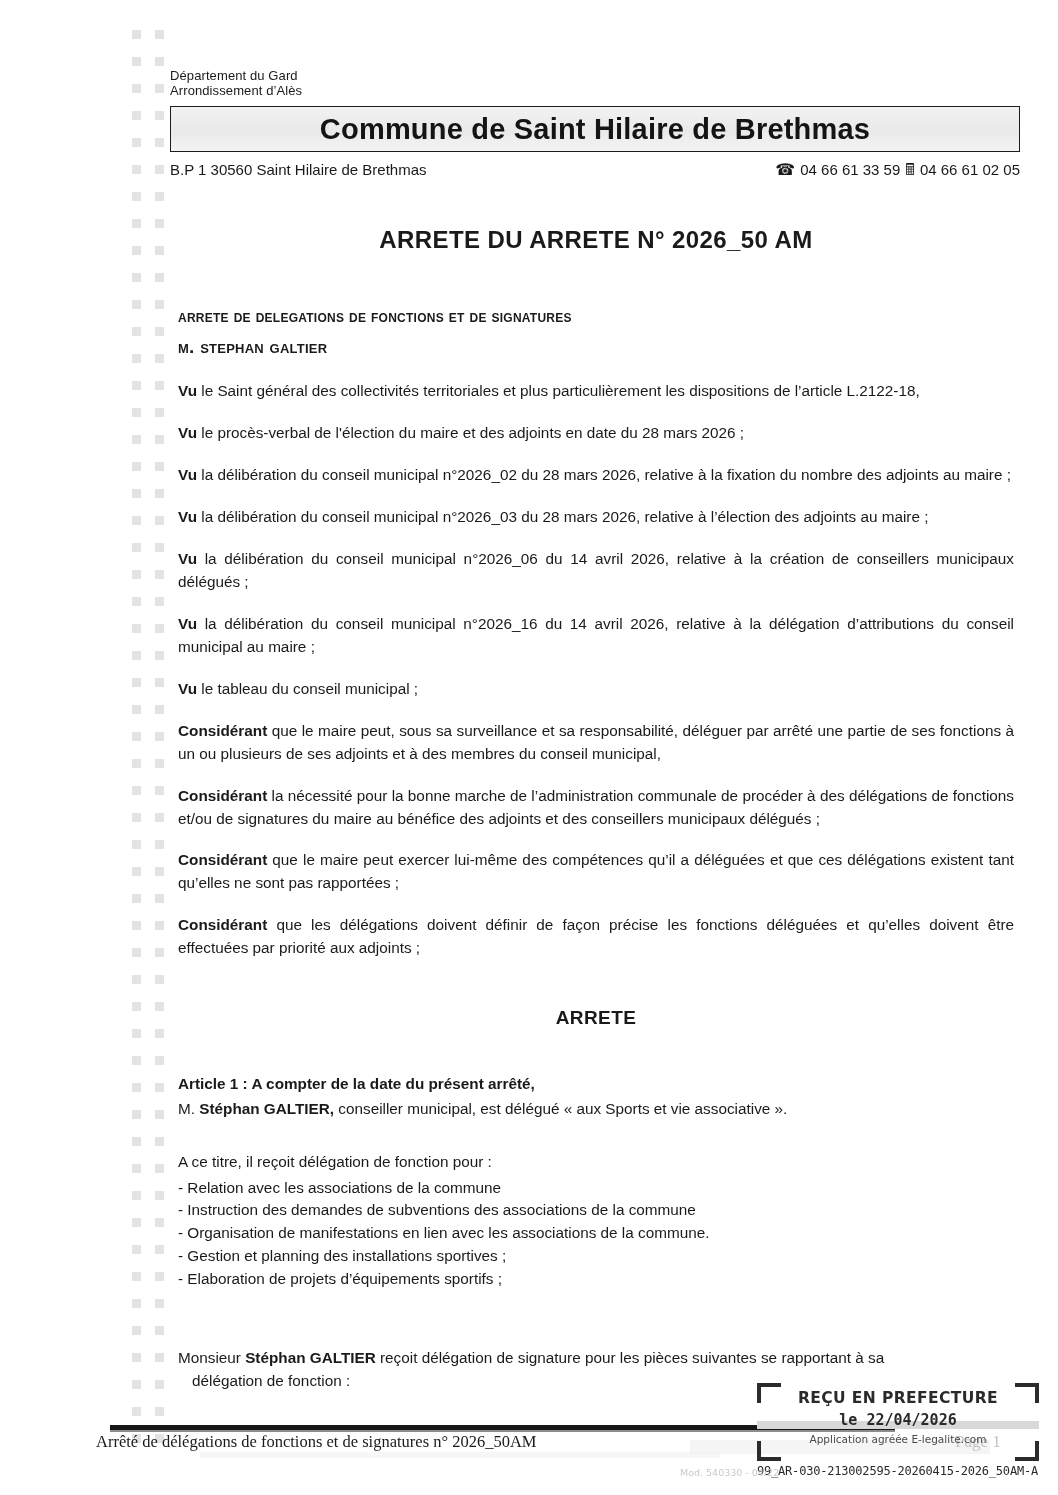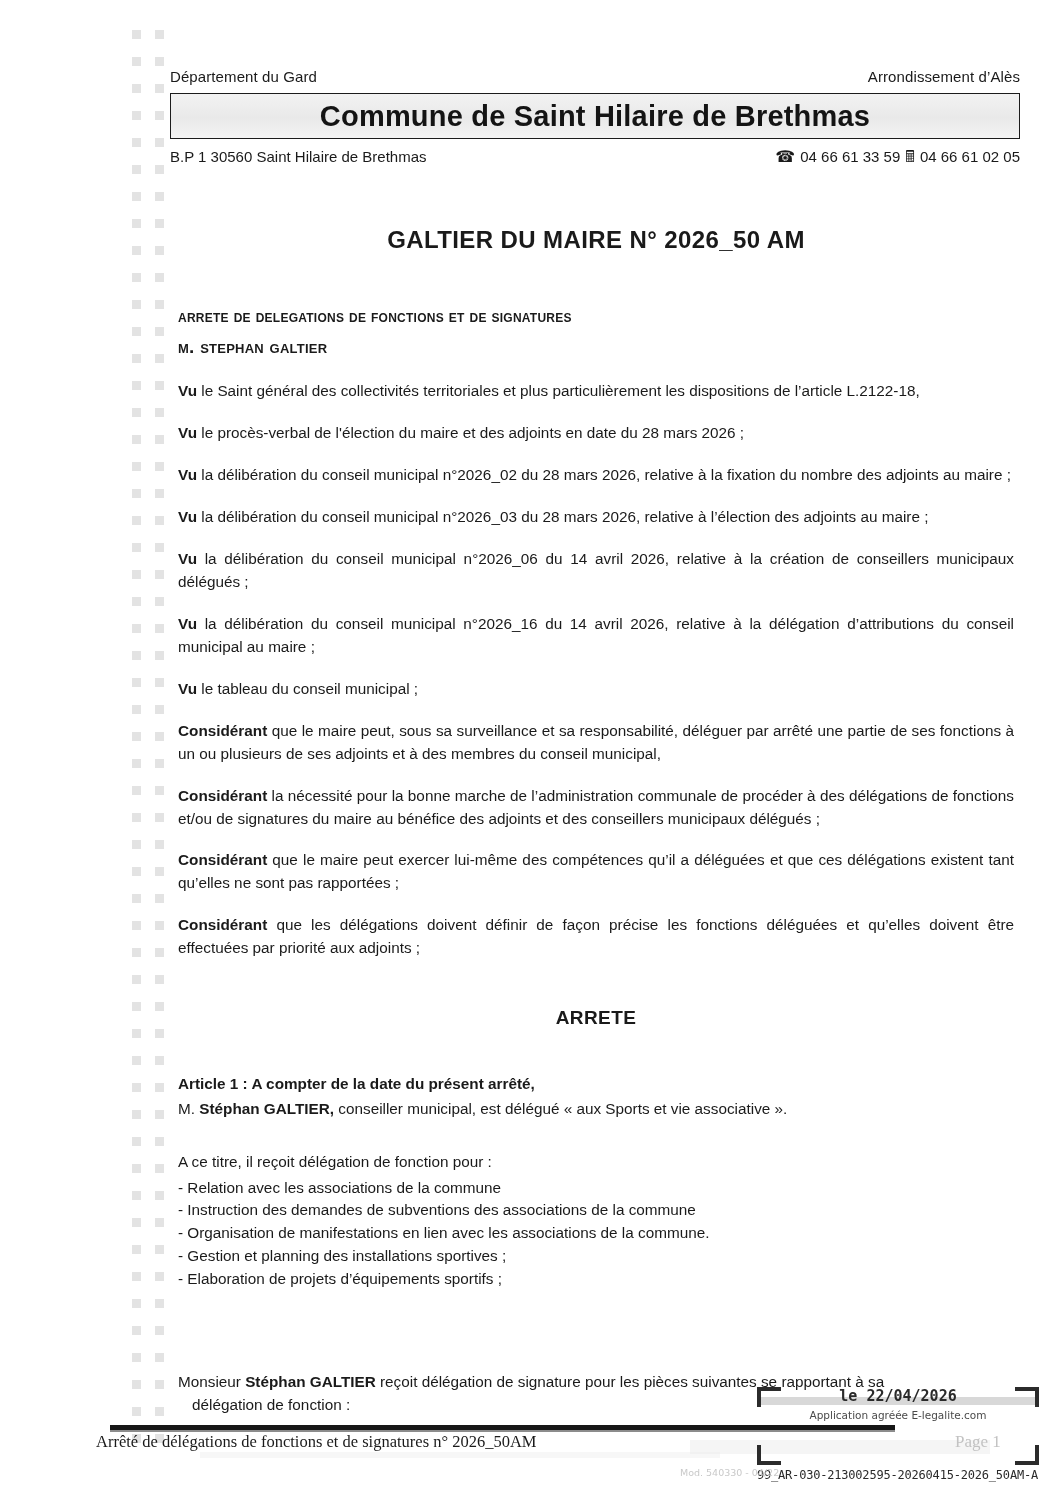--- a/index.html
+++ b/index.html
@@ -34,22 +34,23 @@
 
   
   #header {
     position: absolute;
     left: 170px; top: 68px; width: 850px;
   }
   .head-row {
     display: flex;
     justify-content: space-between;
     align-items: baseline;
-    font-size: 15px;
+    font-size: 13px;
     letter-spacing: 0.1px;
+    flex-direction: column;
   }
   #commune-box {
     margin-top: 8px;
     border: 1.6px solid #1c1c1c;
     background: linear-gradient(180deg,#f2f2f2 0%,#e9e9e9 55%,#f4f4f4 100%);
     height: 44px;
     display: flex;
     align-items: center;
     justify-content: center;
   }
@@ -132,21 +133,21 @@
   #intro-fonction { margin: 30px 0 0 0; }
   ul#fonction-list {
     list-style: none;
     margin: 3px 0 0 0;
     padding: 0;
   }
   ul#fonction-list li { margin: 0; }
 
   #signature-para {
     text-align: justify;
-    margin: 80px 0 0 0;
+    margin: 56px 0 0 0;
   }
   #signature-para .nm { font-weight: bold; }
   #signature-para .indent { display: block; padding-left: 14px; }
 
   
   #footer-rule {
     position: absolute;
     left: 110px; top: 1425px;
     width: 785px; height: 5px;
     background: #161616;
@@ -376,21 +377,21 @@
         <span class="tele-icon">☎</span>
         <span>04 66 61 33 59</span>
         <span class="fax-icon">🖩</span>
         <span>04 66 61 02 05</span>
       </span>
     </div>
   </div>
 
   <div id="content">
 
-    <h1 id="arrete-title">GALTIER DU MAIRE   N° 2026_50 AM</h1>
+    <h1 id="arrete-title">ARRETE DU ARRETE   N° 2026_50 AM</h1>
 
     <p id="subject-line">Arrete de delegations de fonctions et de signatures</p>
     <p id="person-line">M. Stephan GALTIER</p>
 
     <div id="clauses-container">
         <p class="clause"><span class="lead">Vu</span><span> le Saint général des collectivités territoriales et plus particulièrement les dispositions de l’article L.2122-18,</span></p>
         <p class="clause"><span class="lead">Vu</span><span> le procès-verbal de l'élection du maire et des adjoints en date du 28 mars 2026 ;</span></p>
         <p class="clause"><span class="lead">Vu</span><span> la délibération du conseil municipal n°2026_02 du 28 mars 2026, relative à la fixation du nombre des adjoints au maire ;</span></p>
         <p class="clause"><span class="lead">Vu</span><span> la délibération du conseil municipal n°2026_03 du 28 mars 2026, relative à l’élection des adjoints au maire ;</span></p>
         <p class="clause"><span class="lead">Vu</span><span> la délibération du conseil municipal n°2026_06 du 14 avril 2026, relative à la création de conseillers municipaux délégués ;</span></p>
@@ -427,20 +428,21 @@
   <div id="footer-rule"></div>
   <div id="footer-text">Arrêté de délégations de fonctions et de signatures n° 2026_50AM</div>
   <div id="page-number">Page 1</div>
 
   <div id="prefecture-stamp">
     <div class="stamp-frame">
       <span class="corner tl"></span>
       <span class="corner tr"></span>
       <span class="corner bl"></span>
       <span class="corner br"></span>
+      <div id="stamp-line1">REÇU EN PREFECTURE</div>
       <div id="stamp-line2">le 22/04/2026</div>
       <div id="stamp-line3">Application agréée E-legalite.com</div>
     </div>
     <div id="stamp-ref">99_AR-030-213002595-20260415-2026_50AM-A</div>
   </div>
   <div id="stamp-fineprint">Mod. 540330 - 04/22</div>
 
 </div>
 
 </body></html>

